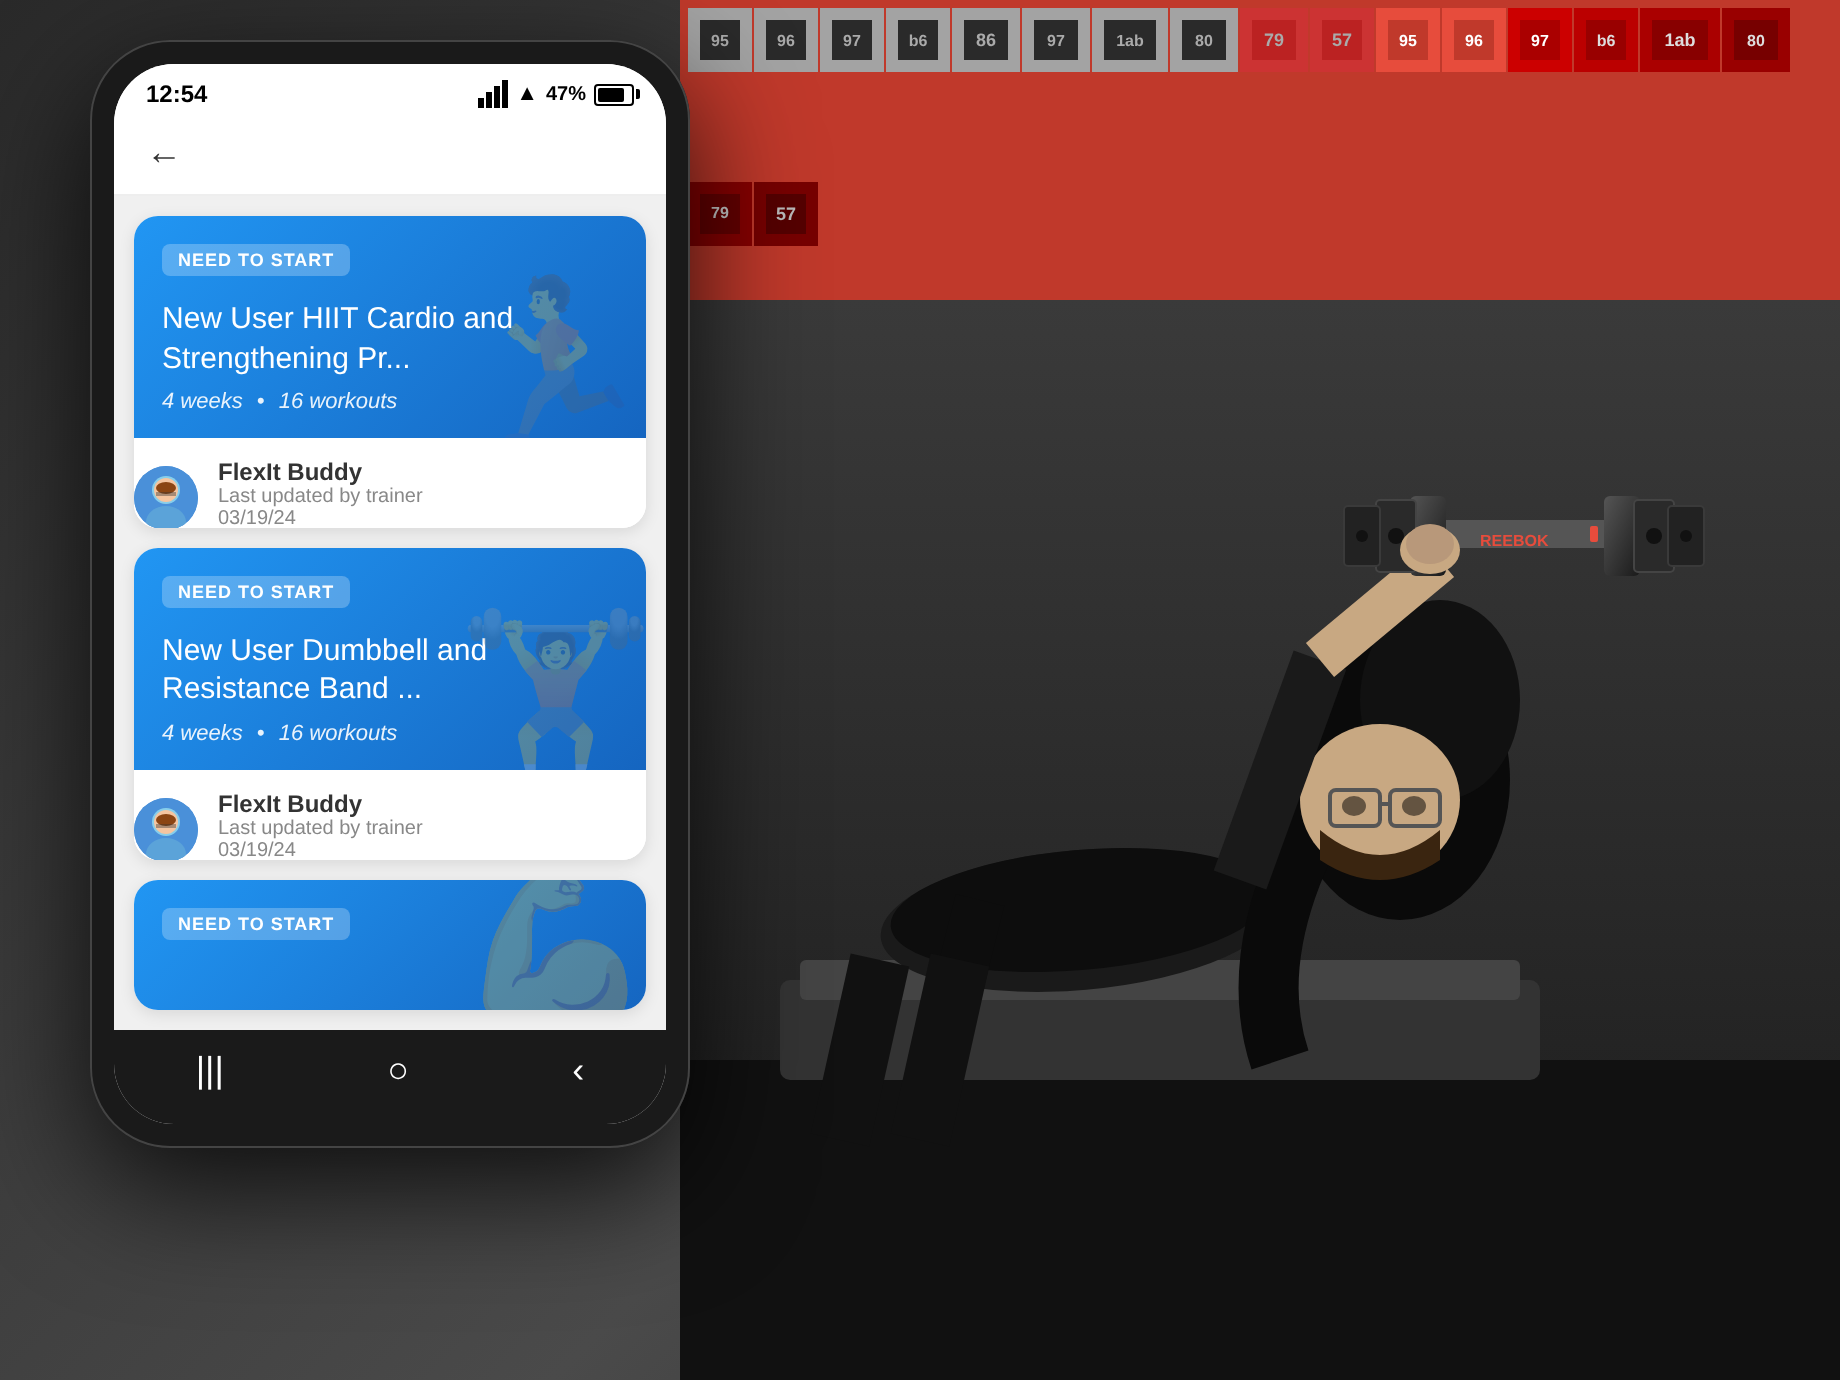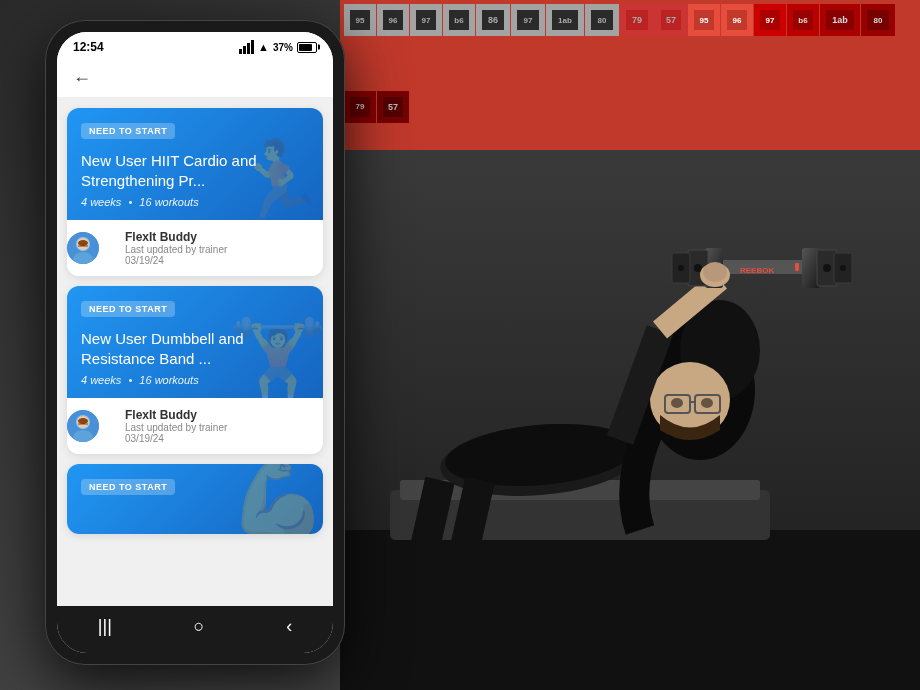--- a/index.html
+++ b/index.html
@@ -27,21 +27,21 @@
       position: absolute;
       top: 20px;
       left: 45px;
       width: 300px;
       height: 645px;
       z-index: 10;
     }
 
     .phone-outer {
       width: 300px;
-      height: 645px;
+      height: 554px;
       background: #1a1a1a;
       border-radius: 40px;
       padding: 12px;
       box-shadow: 0 20px 60px rgba(0,0,0,0.8), inset 0 0 0 1px #444;
       position: relative;
     }
 
     .phone-screen {
       width: 100%;
       height: 100%;
@@ -214,22 +214,22 @@
       font-style: italic;
     }
 
     .card-meta-dot {
       margin: 0 4px;
     }
 
     .card-bottom {
       padding: 10px 0;
       display: flex;
-      align-items: center;
-      gap: 26px;
+      align-items: flex-end;
+      gap: 10px;
       background: #fff;
     }
 
     .trainer-body-svg {
       width: 32px;
       height: 32px;
       border-radius: 50%;
       background: #4a90d9;
       display: flex;
       align-items: center;
@@ -431,21 +431,21 @@
       <div class="status-bar">
         <span class="status-time">12:54</span>
         <div class="status-icons">
           <div class="signal-bars">
             <div class="signal-bar" style="height:5px;"></div>
             <div class="signal-bar" style="height:8px;"></div>
             <div class="signal-bar" style="height:11px;"></div>
             <div class="signal-bar" style="height:14px;"></div>
           </div>
           <span style="font-size:11px;">▲</span>
-          <span style="font-size:10px;">37%</span>
+          <span style="font-size:10px;">47%</span>
           <div class="battery-icon">
             <div class="battery-fill"></div>
           </div>
         </div>
       </div>
 
       <div class="app-header">
         <span class="back-arrow">←</span>
       </div>
 

